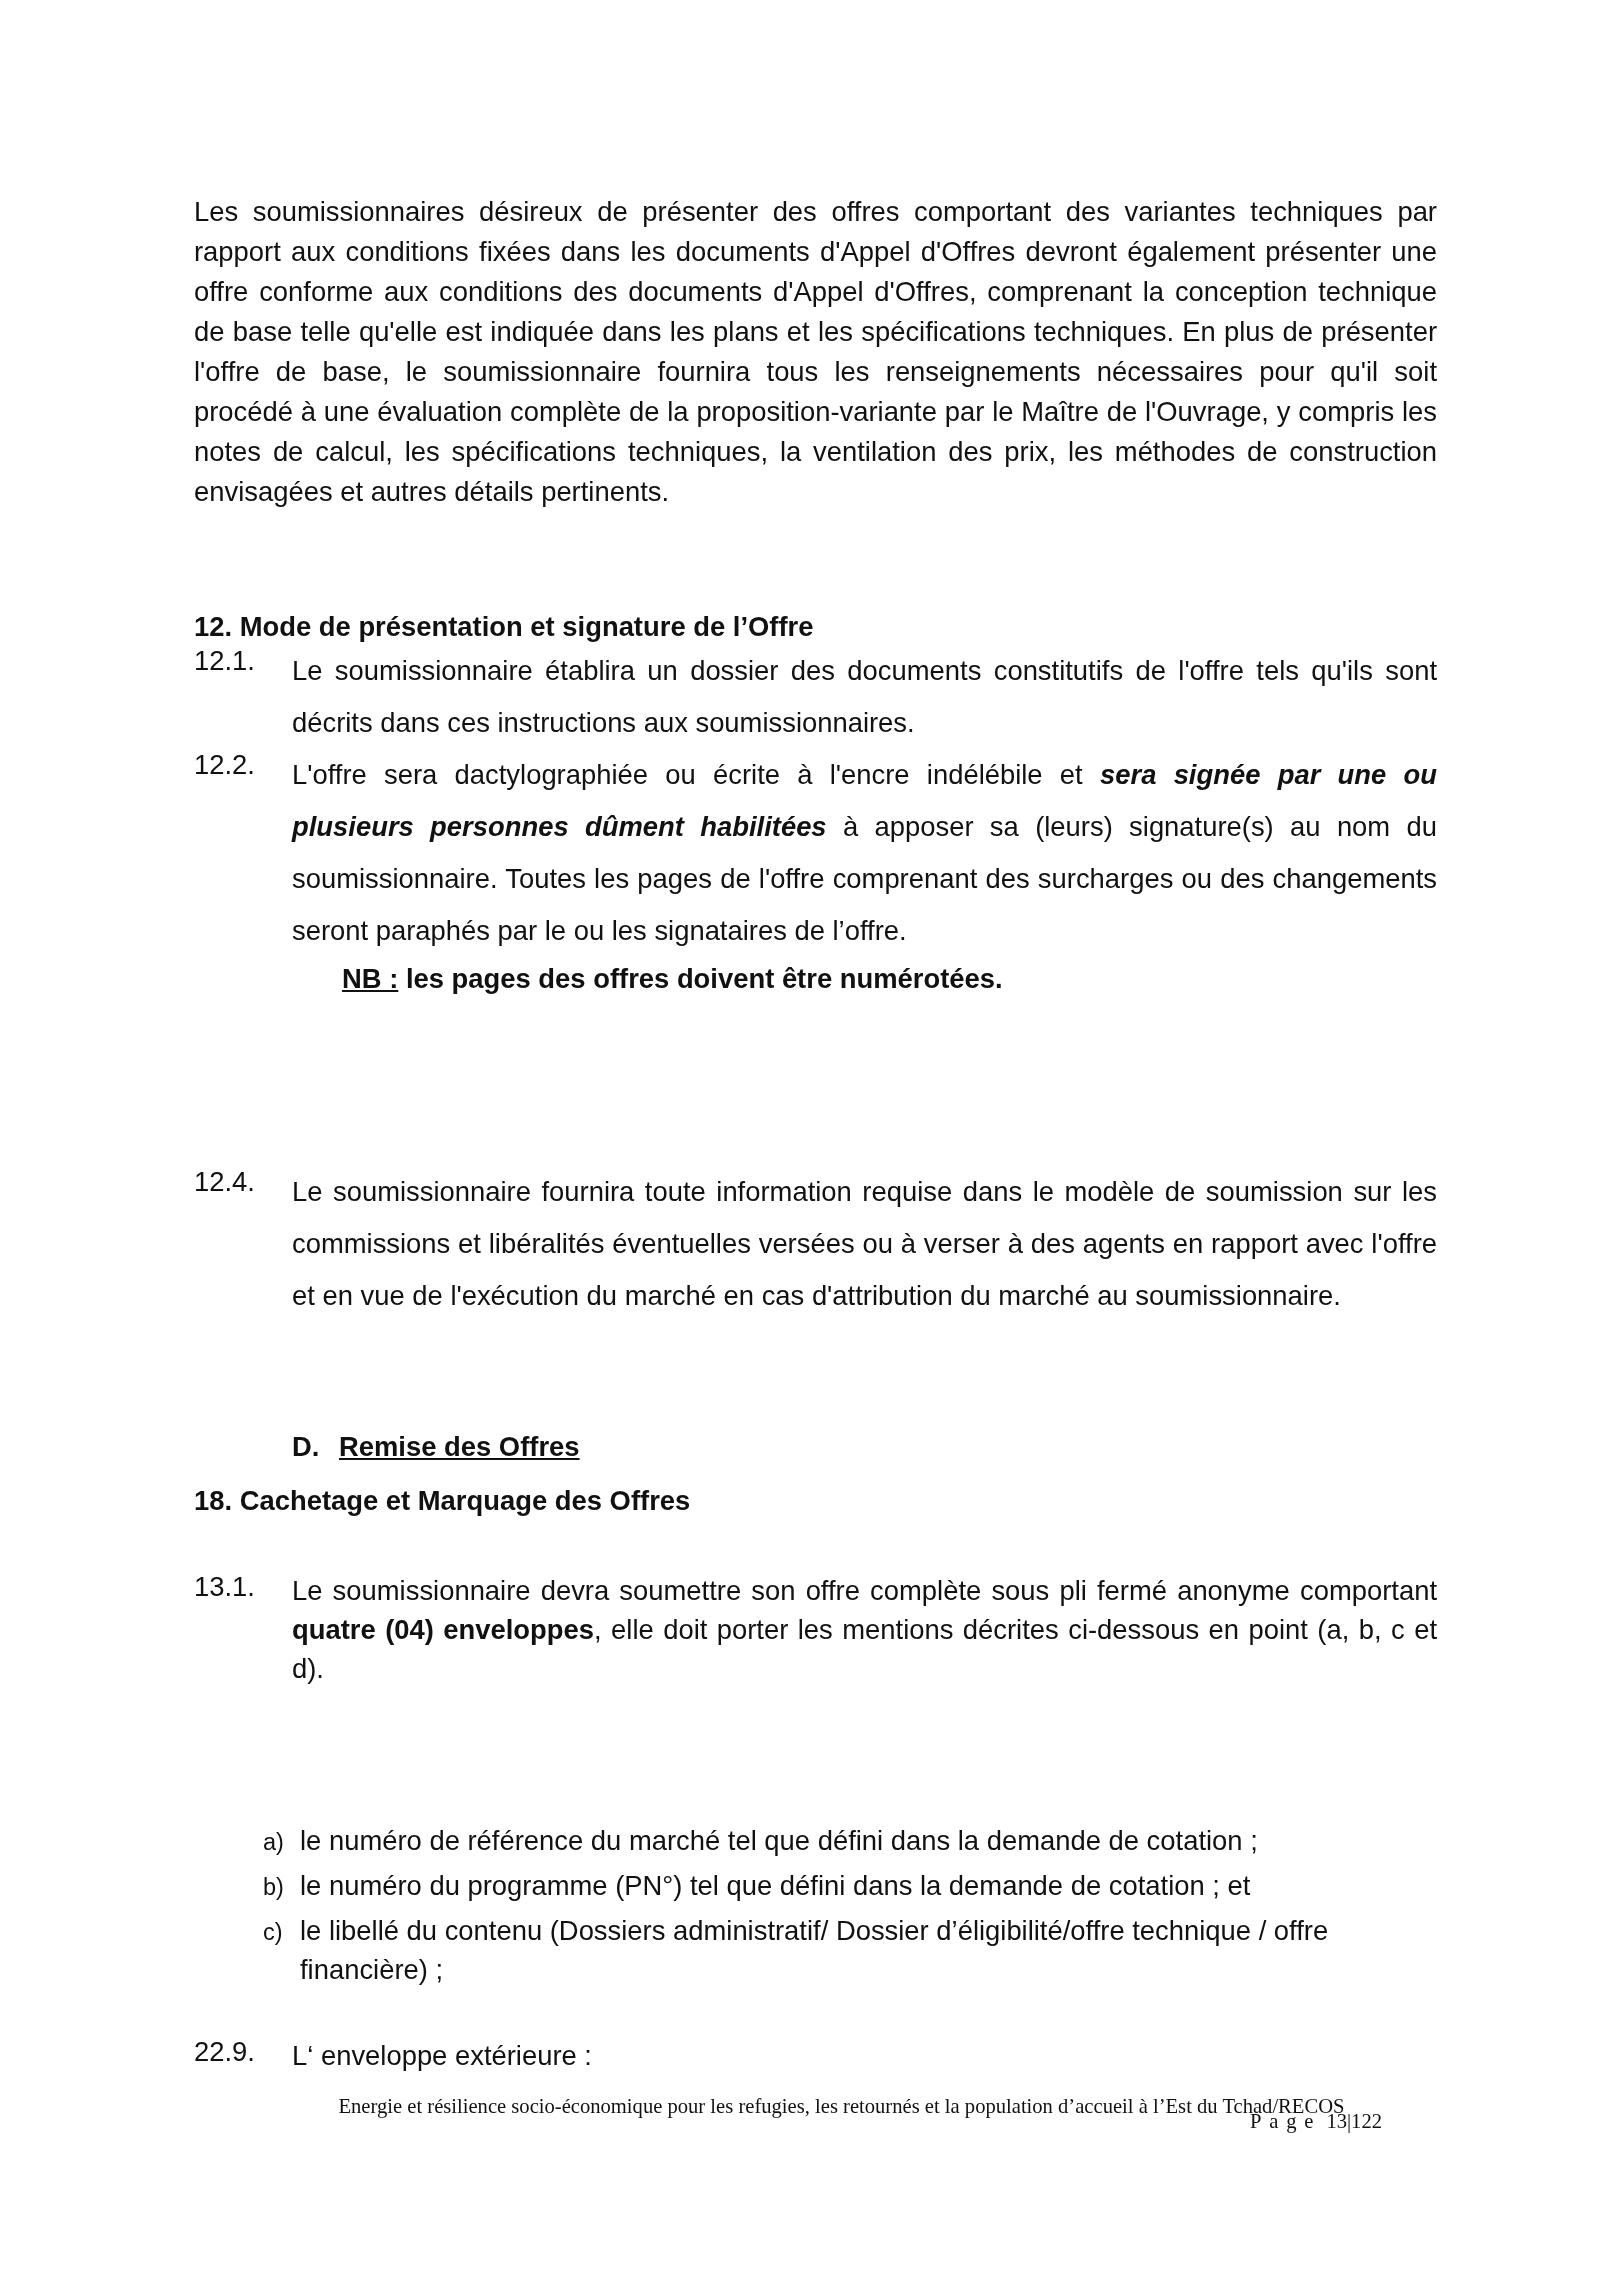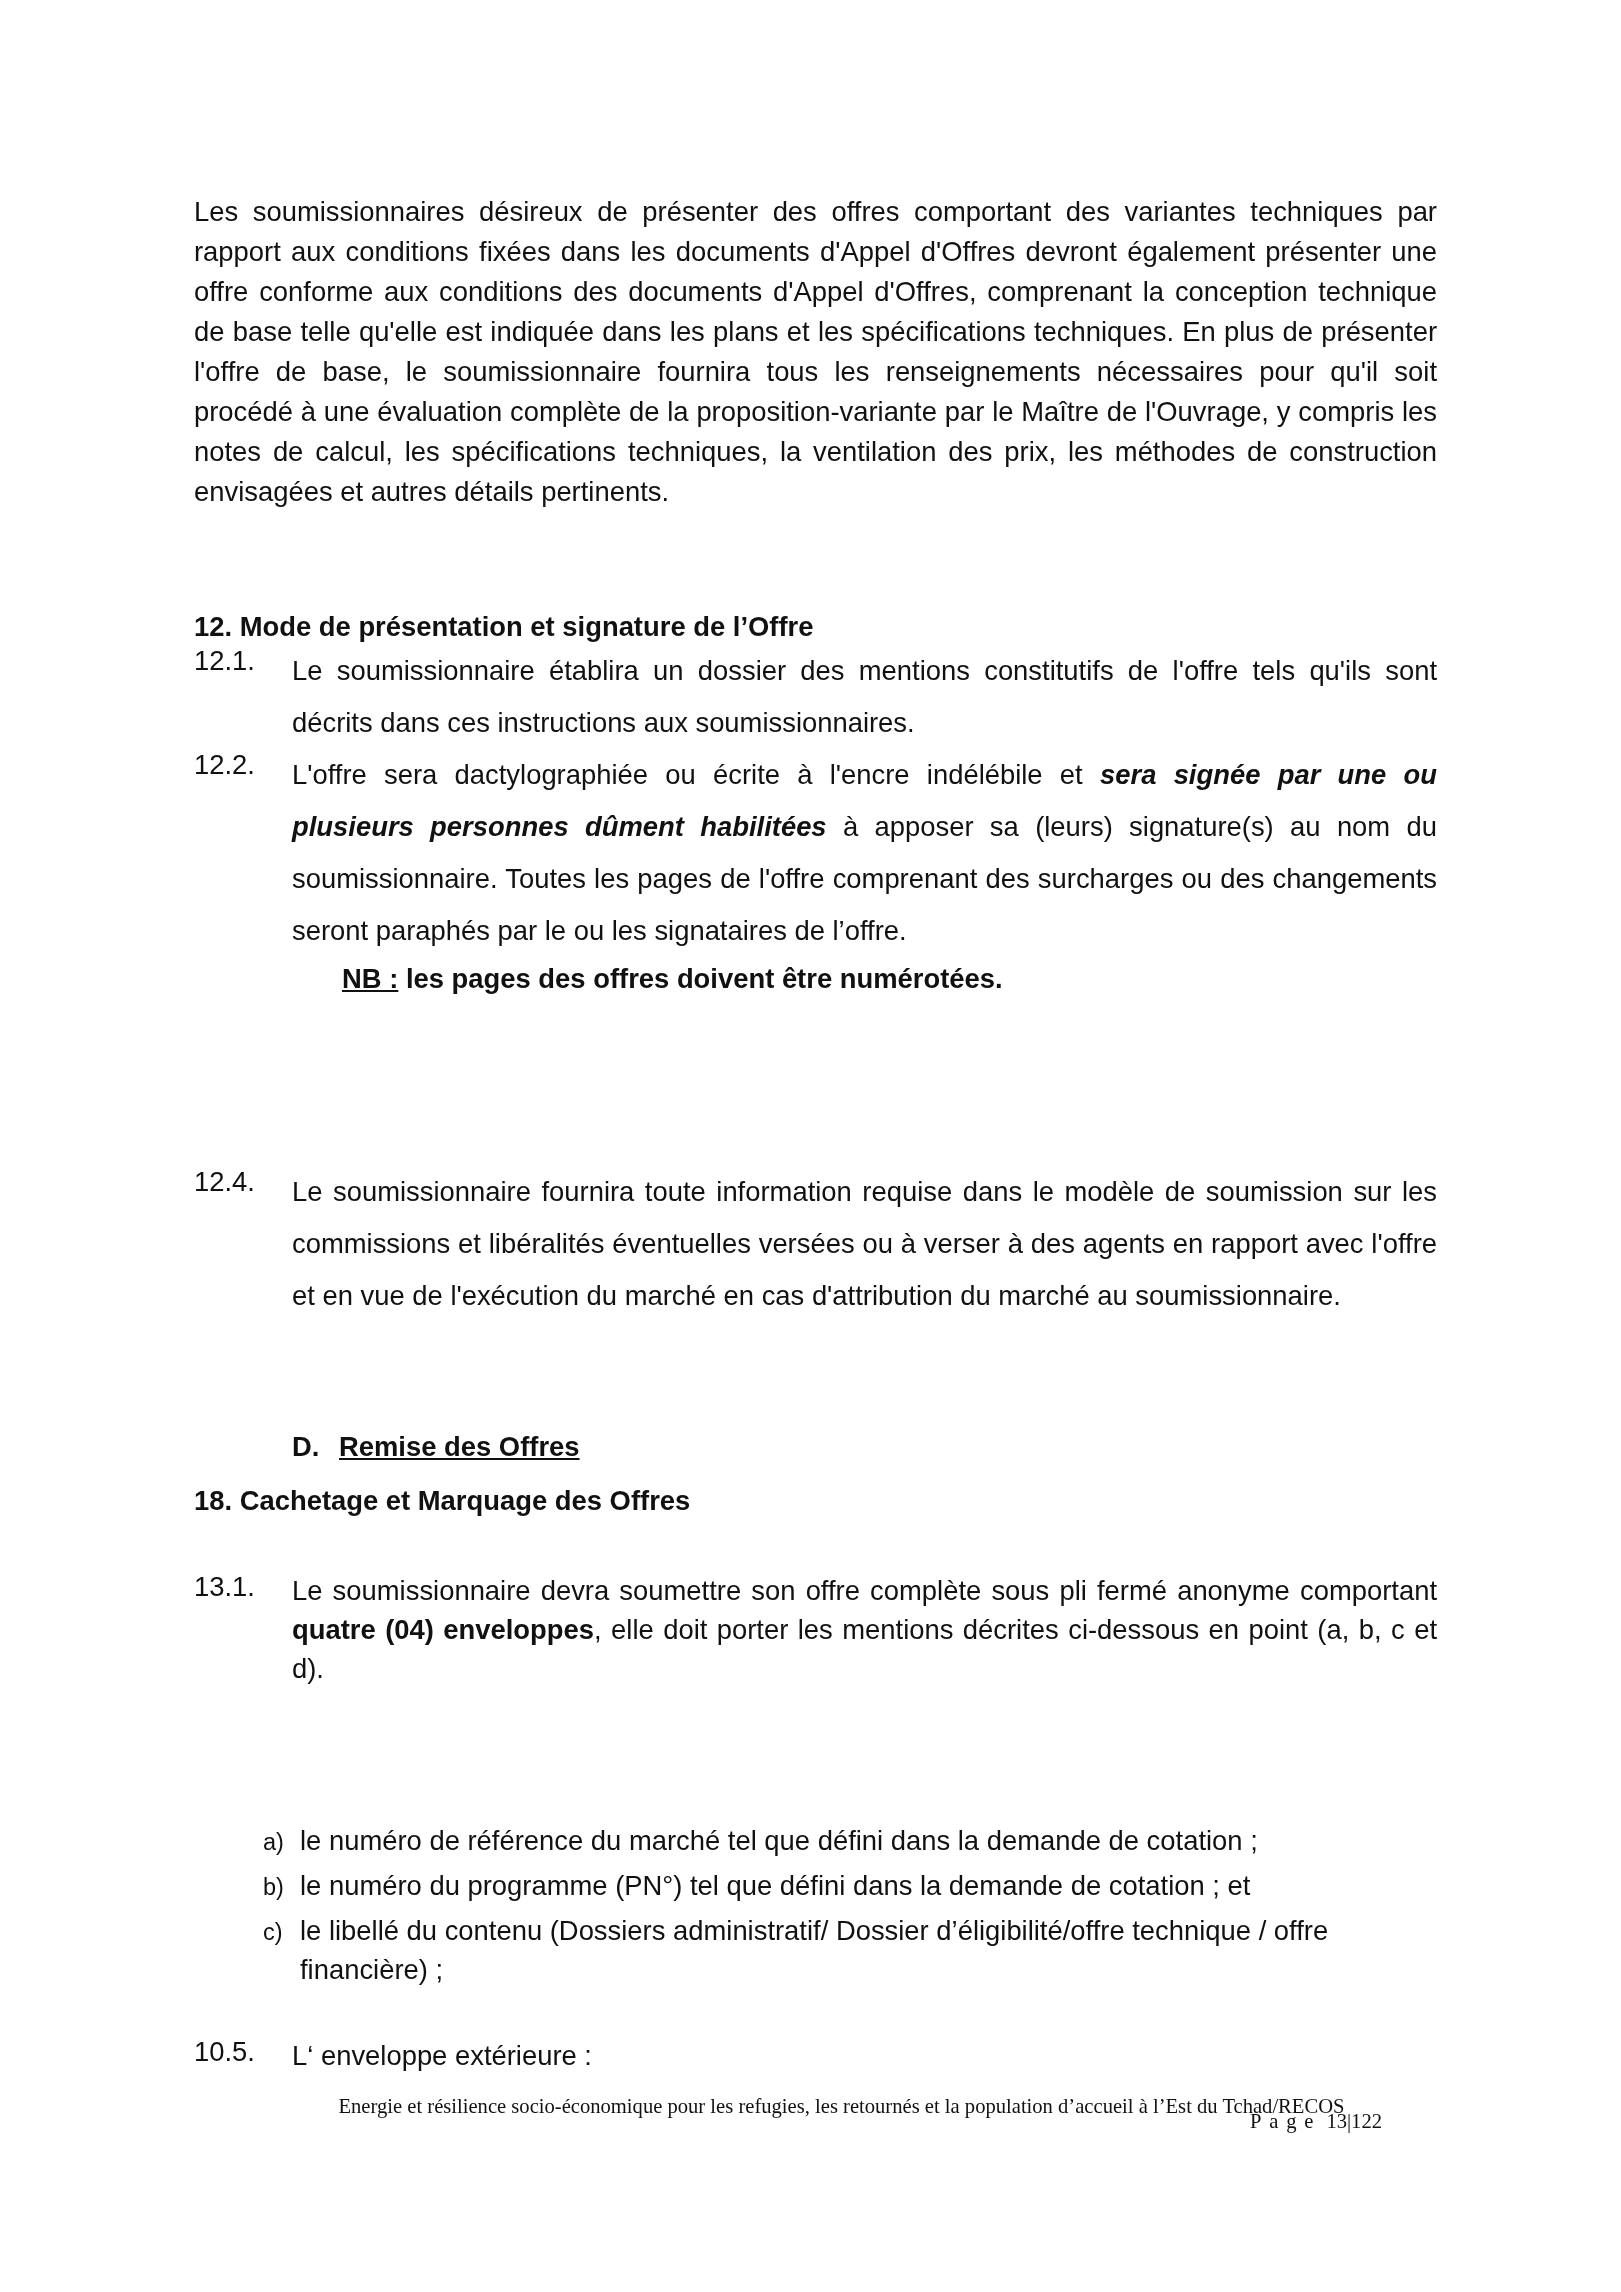--- a/index.html
+++ b/index.html
@@ -41,21 +41,21 @@
 <body>
 
 <div class="page">
 
   <p class="blk sans justify p1" style="margin:0">Les soumissionnaires désireux de présenter des offres comportant des variantes techniques par rapport aux conditions fixées dans les documents d'Appel d'Offres devront également présenter une offre conforme aux conditions des documents d'Appel d'Offres, comprenant la conception technique de base telle qu'elle est indiquée dans les plans et les spécifications techniques. En plus de présenter l'offre de base, le soumissionnaire fournira tous les renseignements nécessaires pour qu'il soit procédé à une évaluation complète de la proposition-variante par le Maître de l'Ouvrage, y compris les notes de calcul, les spécifications techniques, la ventilation des prix, les méthodes de construction envisagées et autres détails pertinents.</p>
 
   <div class="blk sans h h12">12. Mode de présentation et signature de l’Offre</div>
 
   <div class="item sans i121">
     <span class="num">12.1.</span>
-    <div class="body justify">Le soumissionnaire établira un dossier des mentions constitutifs de l'offre tels qu'ils sont décrits dans ces instructions aux soumissionnaires.</div>
+    <div class="body justify">Le soumissionnaire établira un dossier des documents constitutifs de l'offre tels qu'ils sont décrits dans ces instructions aux soumissionnaires.</div>
   </div>
 
   <div class="item sans i122">
     <span class="num">12.2.</span>
     <div class="body justify"><span>L'offre sera dactylographiée ou écrite à l'encre indélébile et </span><b><i>sera signée par une ou plusieurs personnes dûment habilitées</i></b><span> à apposer sa (leurs) signature(s) au nom du soumissionnaire. Toutes les pages de l'offre comprenant des surcharges ou des changements seront paraphés par le ou les signataires de l’offre.</span></div>
   </div>
 
   <div class="nb sans">
     <span class="u">NB :</span><span> les pages des offres doivent être numérotées.</span>
   </div>
@@ -85,21 +85,21 @@
   <div class="sub sans sb">
     <span class="lbl">b)</span>
     <span class="txt">le numéro du programme (PN°) tel que défini dans la demande de cotation ; et</span>
   </div>
   <div class="sub sans sc">
     <span class="lbl">c)</span>
     <span class="txt">le libellé du contenu (Dossiers administratif/ Dossier d’éligibilité/offre technique / offre financière) ;</span>
   </div>
 
   <div class="item sans tight i133">
-    <span class="num">10.5.</span>
+    <span class="num">22.9.</span>
     <div class="body">L‘ enveloppe extérieure :</div>
   </div>
 
   <div class="footer">Energie et résilience socio-économique pour les refugies, les retournés et la population d’accueil à l’Est du Tchad/RECOS</div>
 
   <div class="pager">
     <span class="lbl">Page</span>
     <span>13</span><span>|</span><span>122</span>
   </div>
 

